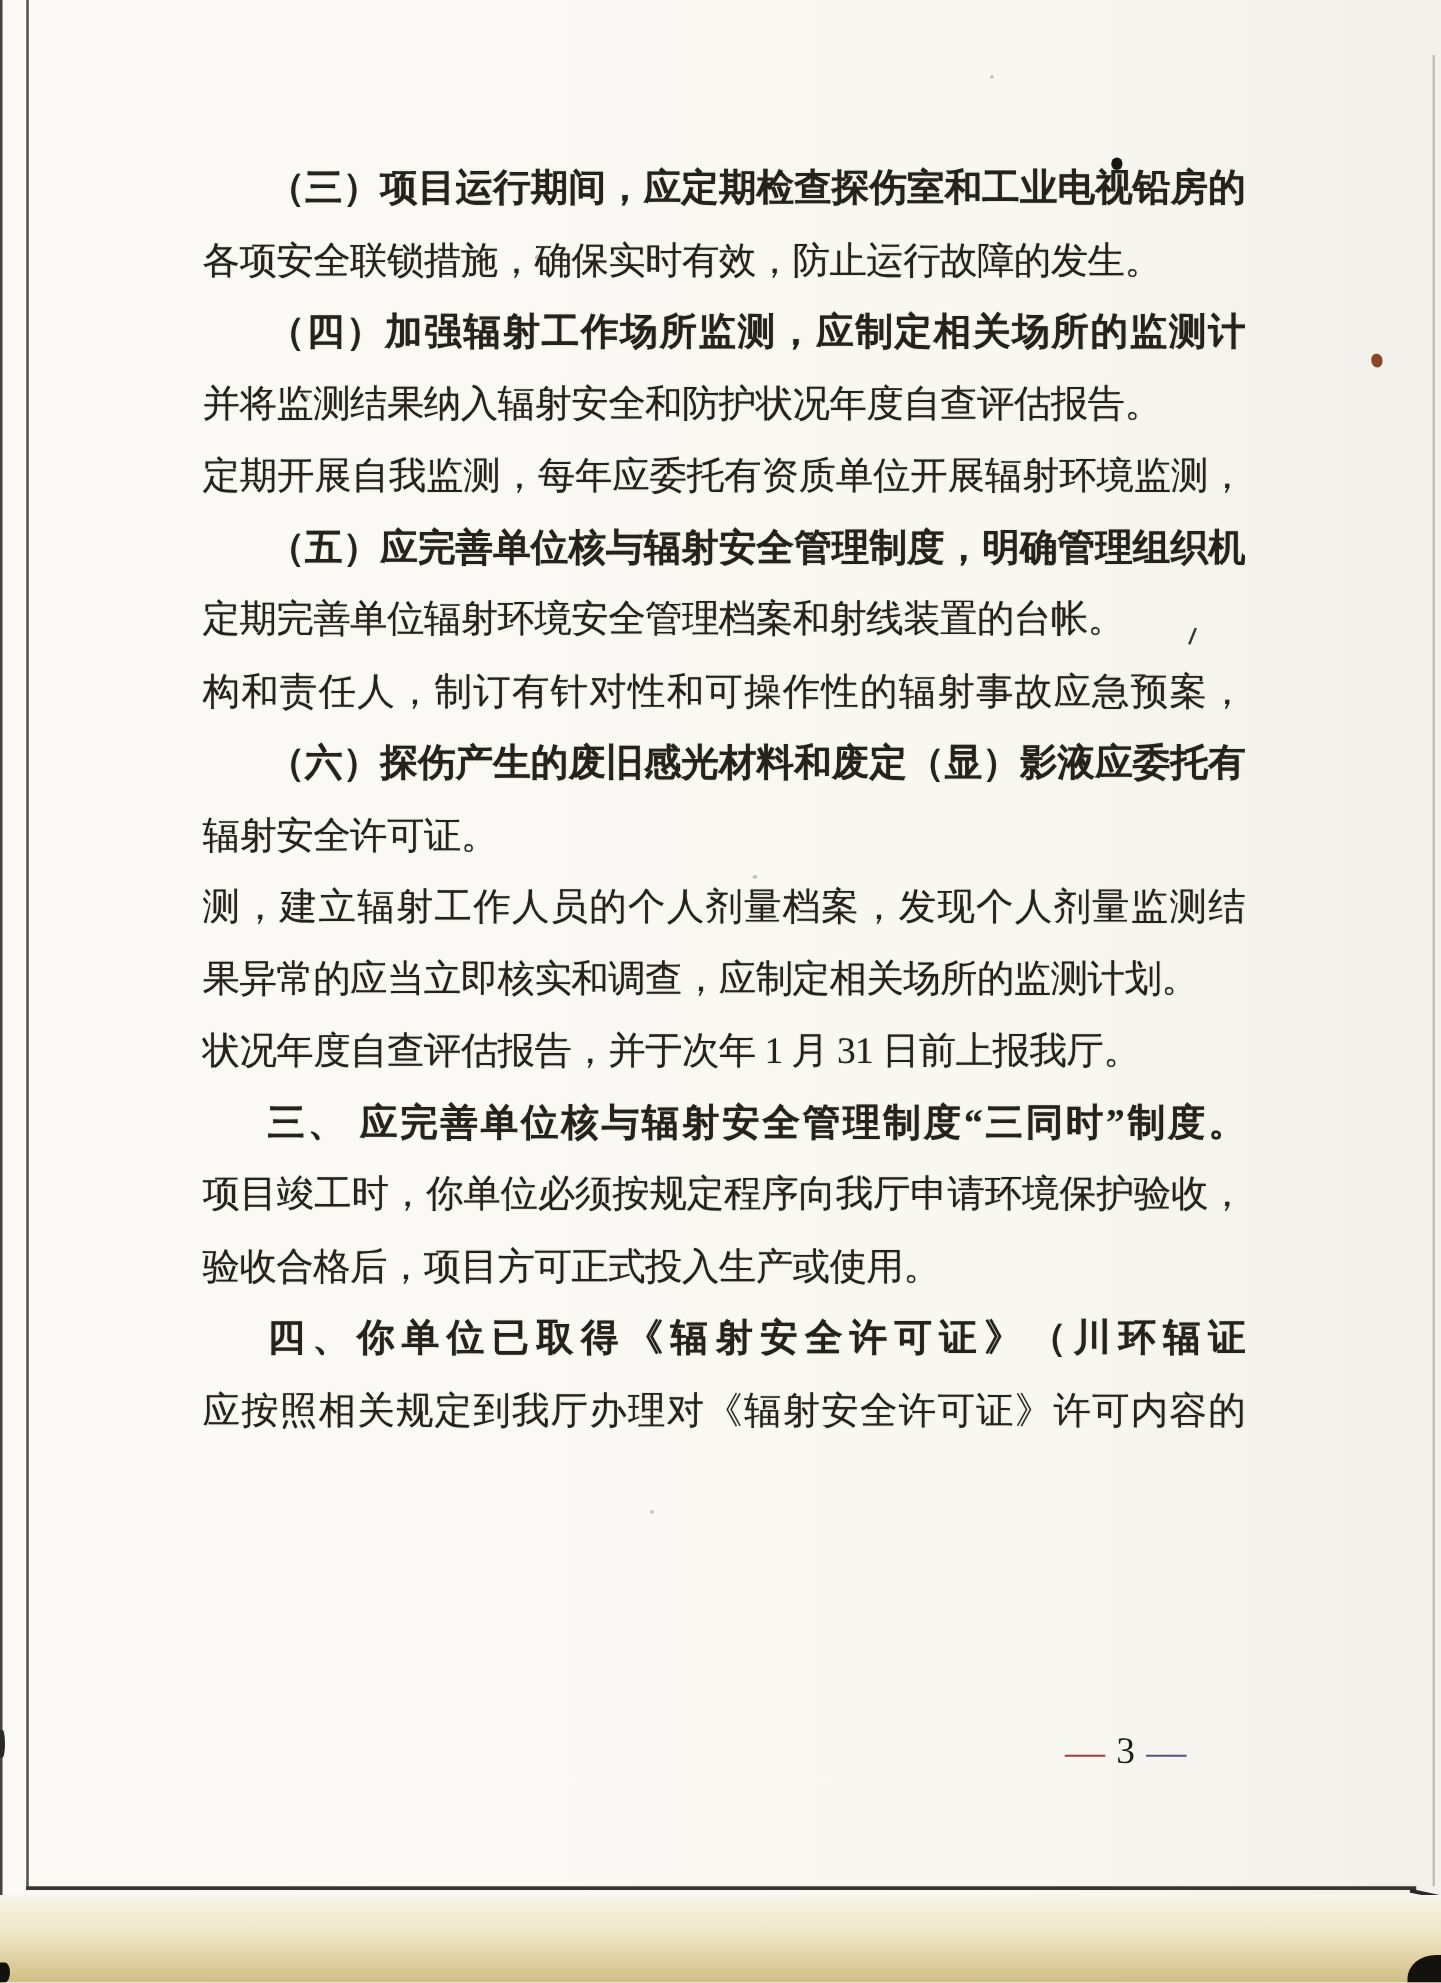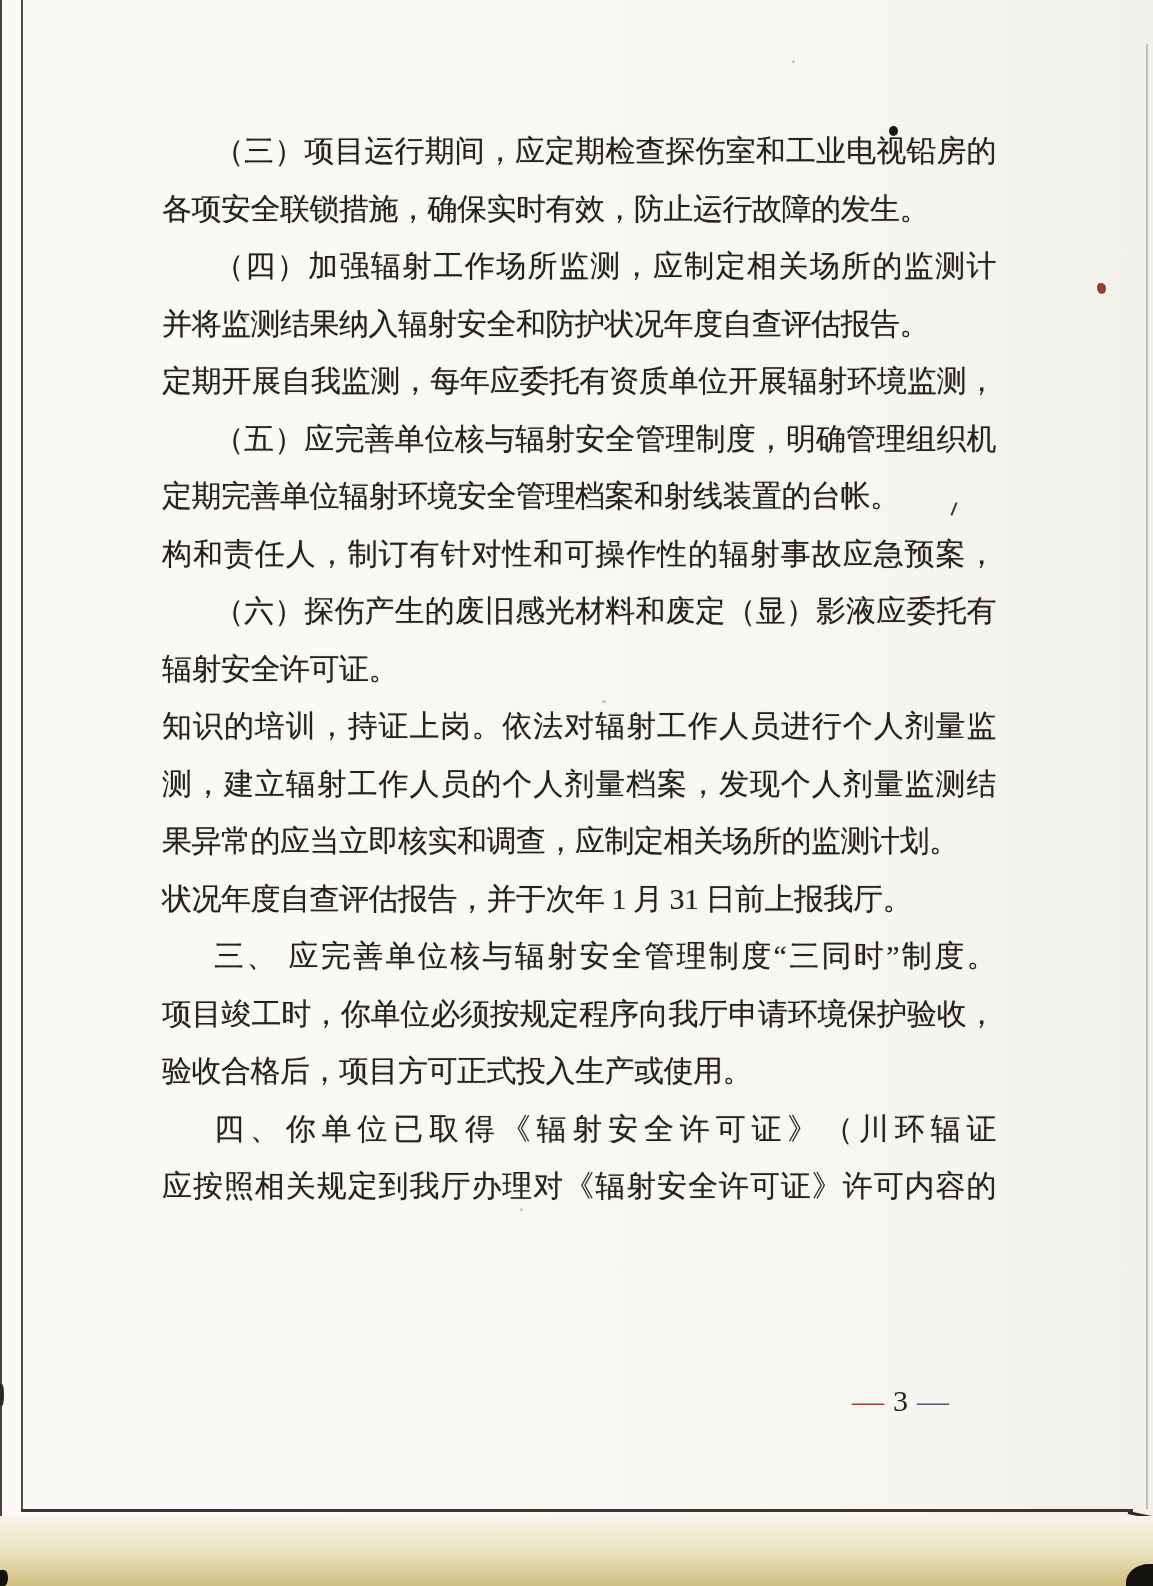--- a/index.html
+++ b/index.html
@@ -35,21 +35,21 @@
   .s4{left:520px;top:1208px;width:3px;height:3px;}
   .s5{left:792px;top:60px;width:3px;height:3px;}
   
   .doc-text{
     position:absolute;left:162px;top:122px;width:834px;
     font-size:30px;line-height:57.5px;letter-spacing:-0.5px;
     color:#25221d;text-shadow:0 0 1px rgba(42,38,32,.4);
   }
   .line{height:57.5px;white-space:nowrap;}
   .line.j{white-space:normal;text-align:justify;text-align-last:justify;overflow:hidden;}
-  .line.ind{padding-left:52px;}
+  .line.ind{padding-left:52px;font-weight:bold;}
   
   .footer{position:absolute;left:852px;top:1384px;display:flex;align-items:center;gap:9px;
     font-size:30px;color:#24211c;}
   .footer .dash{font-size:32px;line-height:1;}
   .footer .dash.red{color:#9c4338;}
   .footer .dash.blue{color:#56567e;}
 </style>
 </head>
 <body>
 
@@ -77,21 +77,20 @@
     <div class="line ind j">（三）项目运行期间，应定期检查探伤室和工业电视铅房的</div>
     <div class="line">各项安全联锁措施，确保实时有效，防止运行故障的发生。</div>
     <div class="line ind j">（四）加强辐射工作场所监测，应制定相关场所的监测计划，</div>
     <div class="line">并将监测结果纳入辐射安全和防护状况年度自查评估报告。</div>
     <div class="line j">定期开展自我监测，每年应委托有资质单位开展辐射环境监测，</div>
     <div class="line ind j">（五）应完善单位核与辐射安全管理制度，明确管理组织机</div>
     <div class="line">定期完善单位辐射环境安全管理档案和射线装置的台帐。</div>
     <div class="line j">构和责任人，制订有针对性和可操作性的辐射事故应急预案，</div>
     <div class="line ind j">（六）探伤产生的废旧感光材料和废定（显）影液应委托有</div>
     <div class="line">辐射安全许可证。</div>
-    <div class="line j">知识的培训，持证上岗。依法对辐射工作人员进行个人剂量监</div>
     <div class="line j">测，建立辐射工作人员的个人剂量档案，发现个人剂量监测结</div>
     <div class="line">果异常的应当立即核实和调查，应制定相关场所的监测计划。</div>
     <div class="line">状况年度自查评估报告，并于次年 1 月 31 日前上报我厅。</div>
     <div class="line ind j">三、 应完善单位核与辐射安全管理制度“三同时”制度。</div>
     <div class="line j">项目竣工时，你单位必须按规定程序向我厅申请环境保护验收，</div>
     <div class="line">验收合格后，项目方可正式投入生产或使用。</div>
     <div class="line ind j">四、你单位已取得《辐射安全许可证》（川环辐证〔00028〕），</div>
     <div class="line j">应按照相关规定到我厅办理对《辐射安全许可证》许可内容的</div>
   </div>
 

